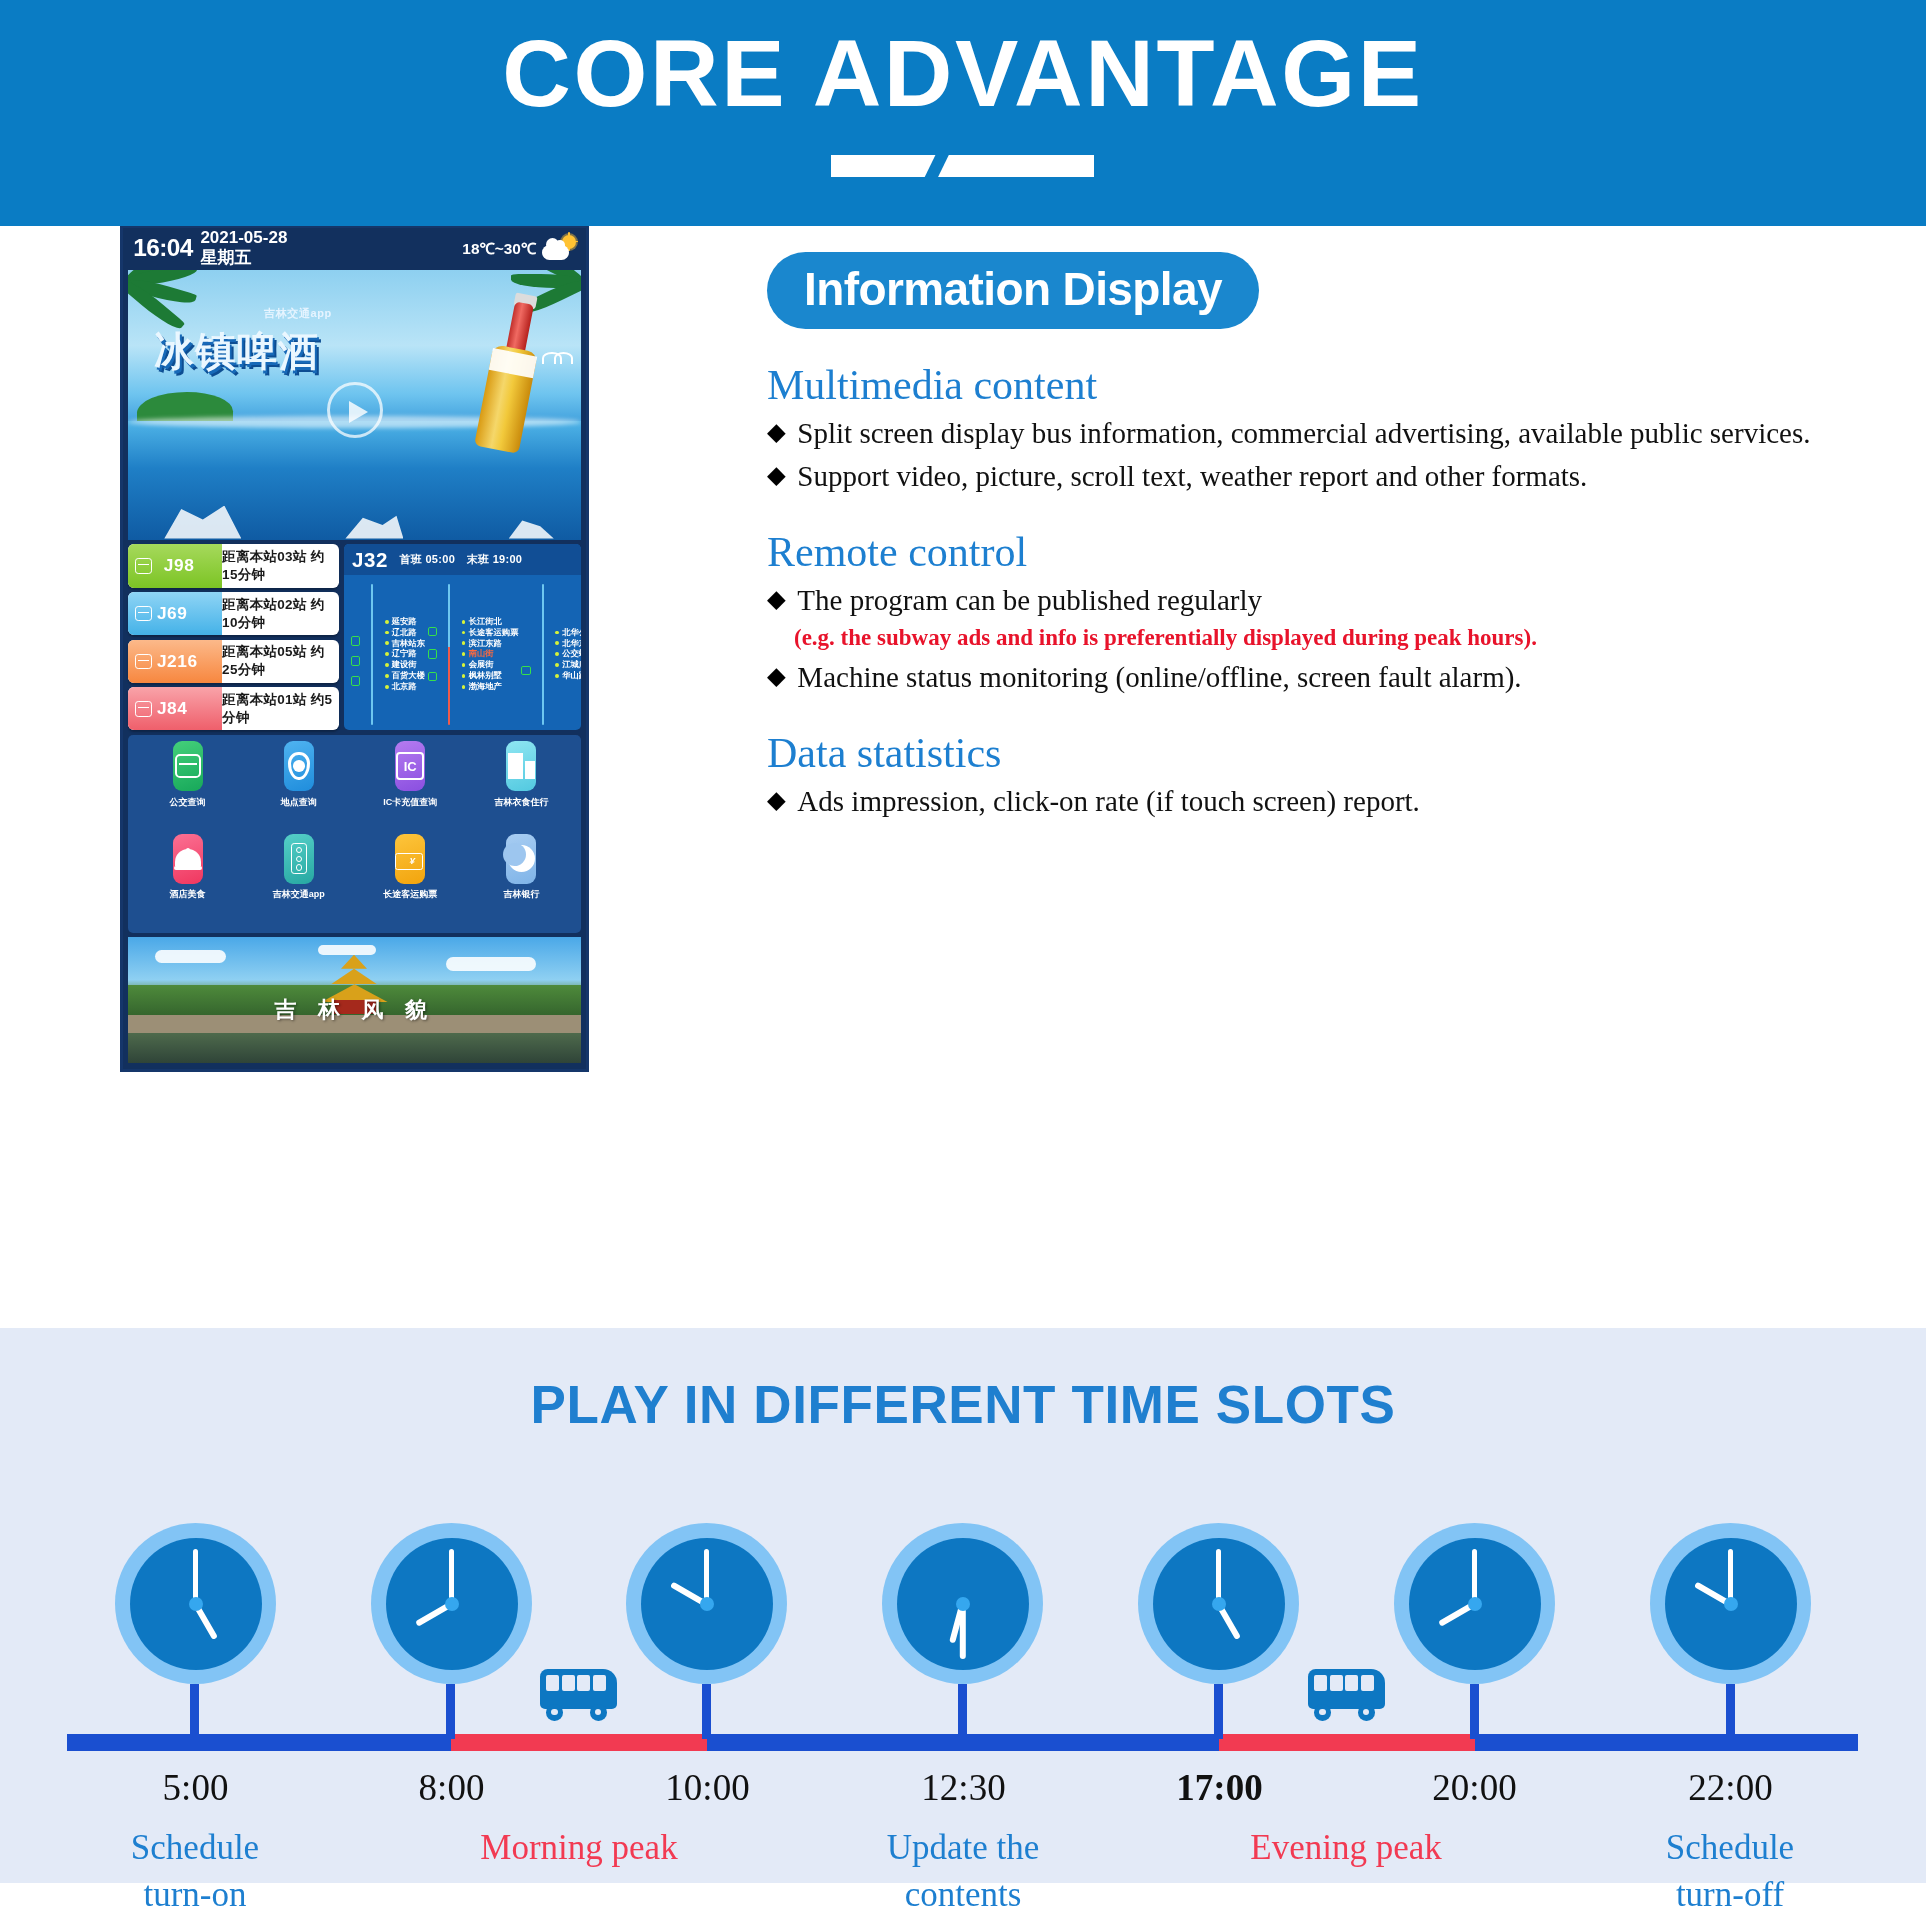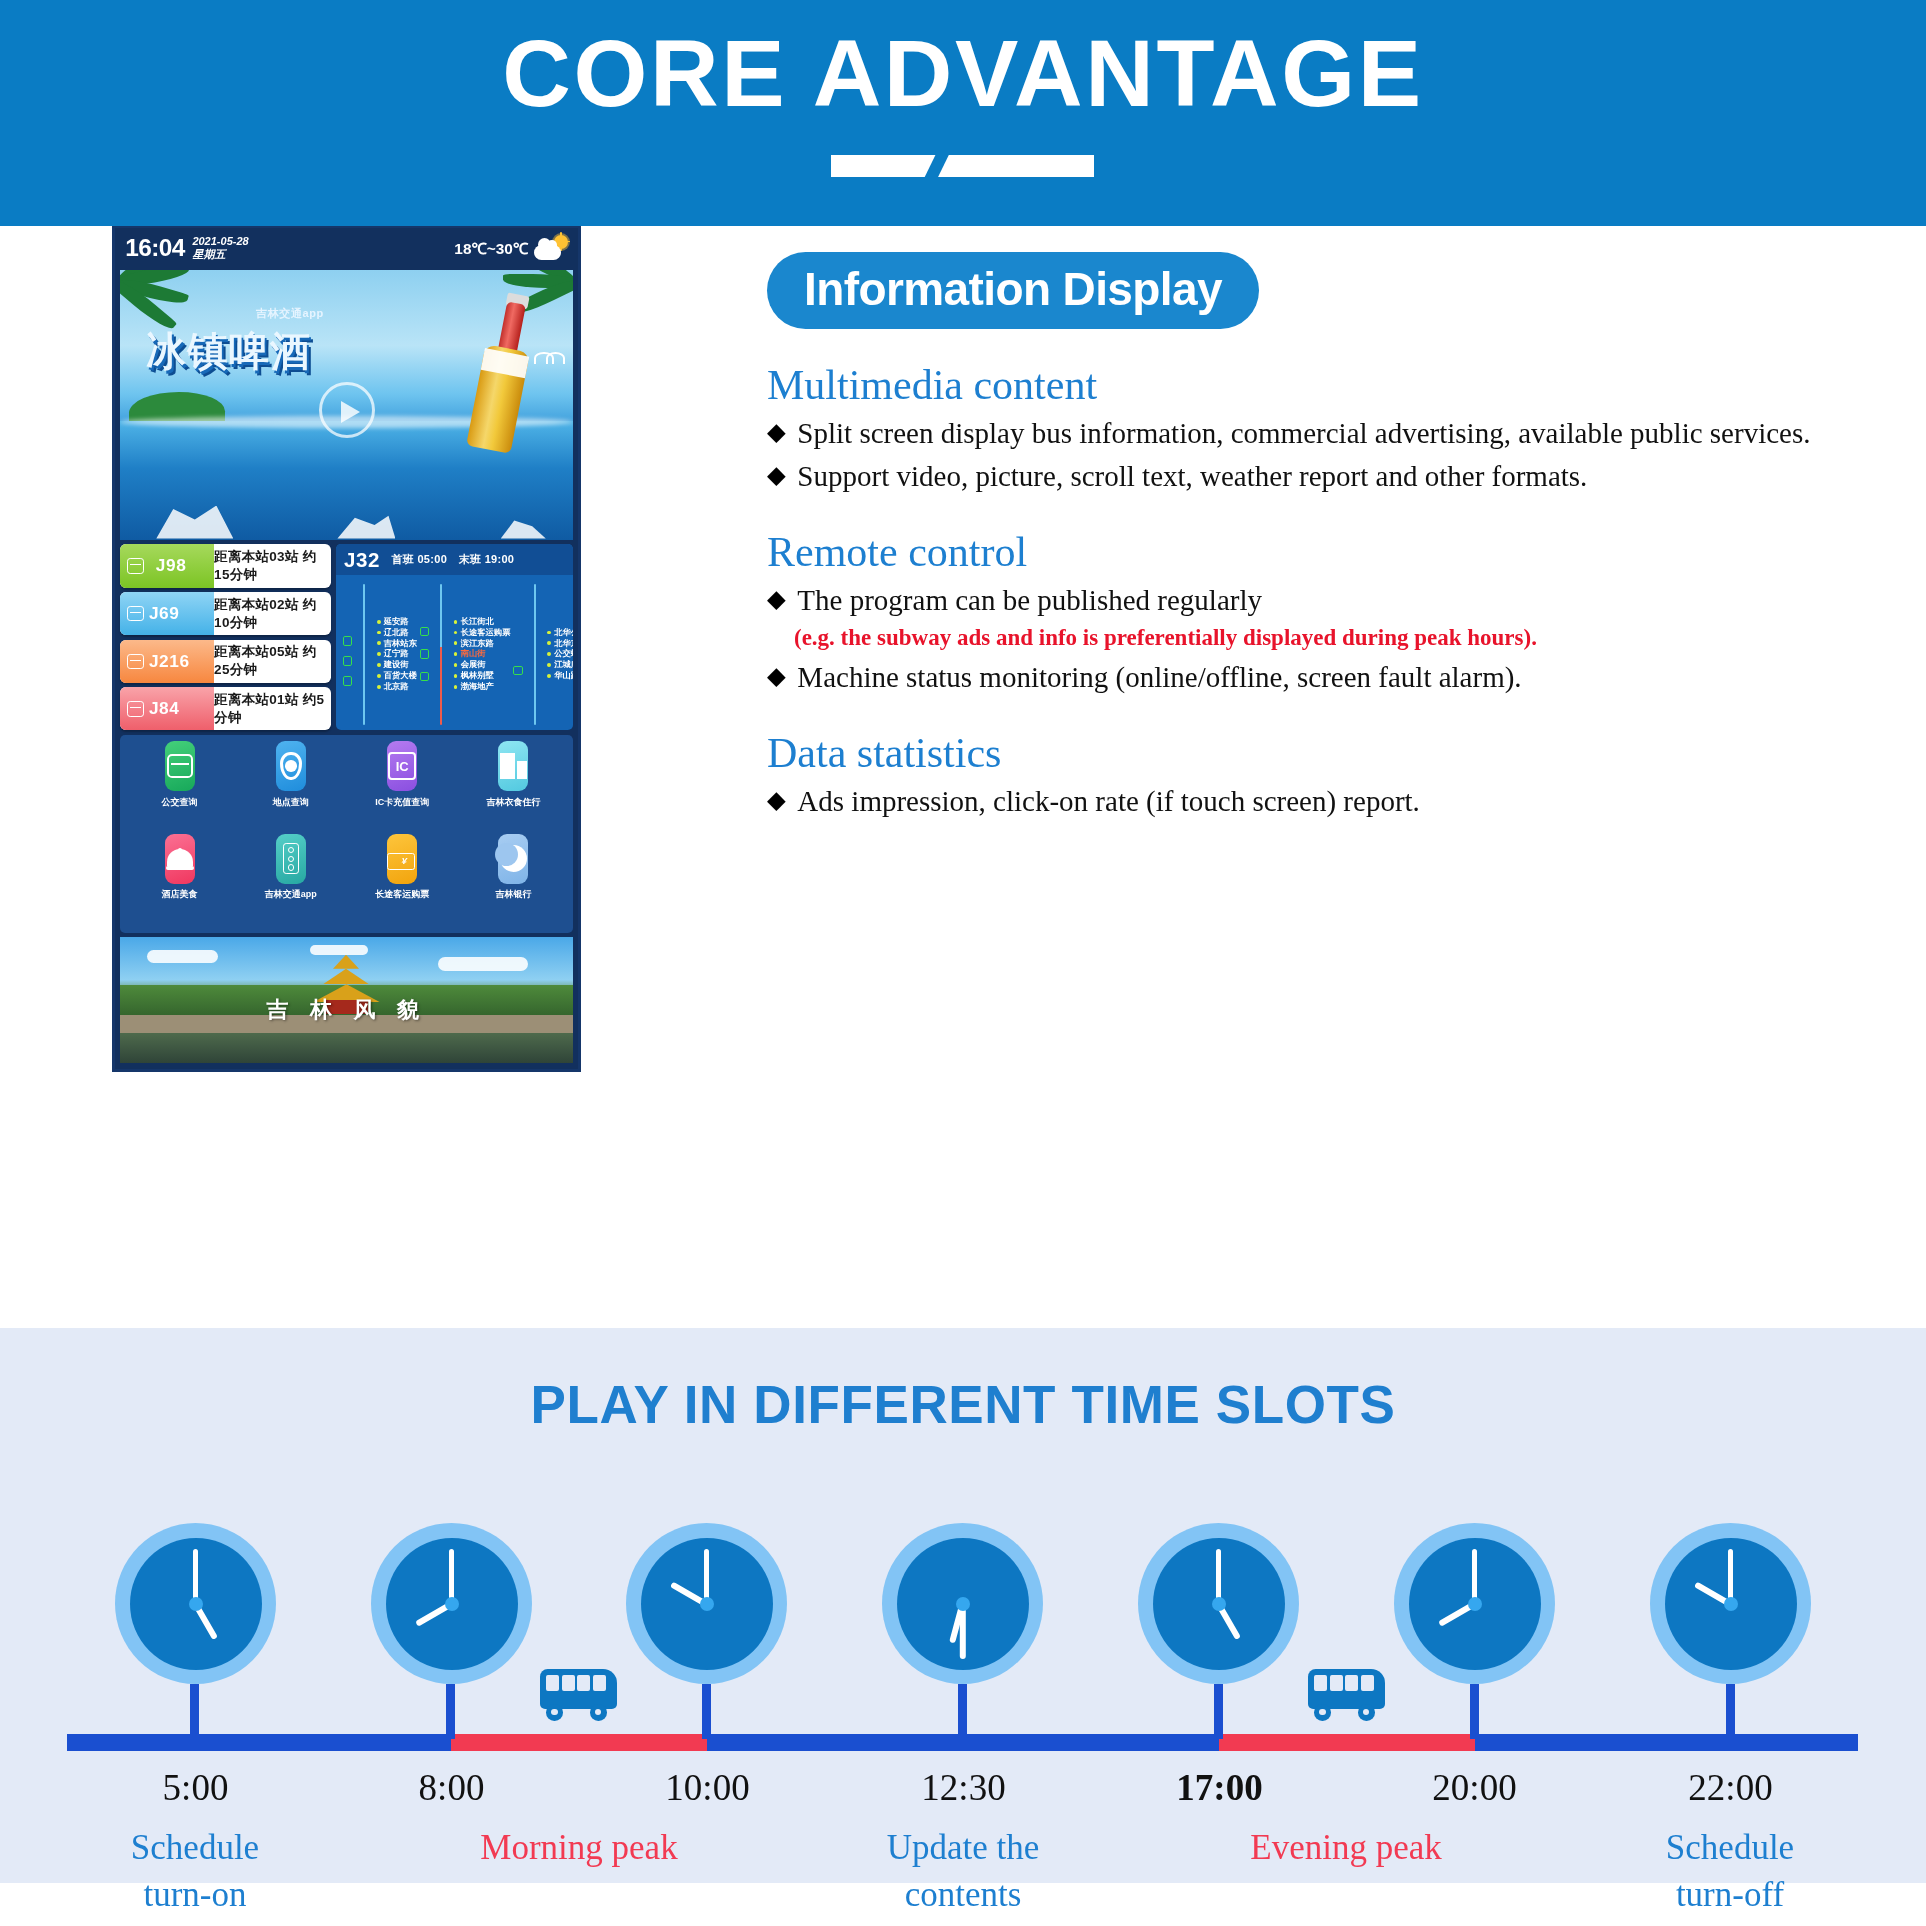--- a/index.html
+++ b/index.html
@@ -95,21 +95,21 @@
     left: 0; top: 226px;
     width: 1926px;
     height: 1102px;
     background: #ffffff;
     z-index: 8;
   }
 
   
   .kiosk {
     position: absolute;
-    left: 112px;
+    left: 120px;
     top: 225px;
     width: 469px;
     height: 847px;
     background: #12305e;
     border: 3.2px solid #15366a;
     z-index: 9;
     overflow: hidden;
     display: flex;
     flex-direction: column;
   }
@@ -125,24 +125,23 @@
   }
   .k-time {
     color: #ffffff;
     font-size: 24.4px;
     font-weight: bold;
     letter-spacing: -0.6px;
   }
   .k-date {
     margin-left: 7.7px;
     color: #ffffff;
-    font-size: 11px;
+    font-size: 17px;
     line-height: 1.18;
     font-weight: bold;
-    font-style: italic;
   }
   .k-weather {
     margin-left: auto;
     display: flex;
     align-items: center;
     gap: 5.8px;
   }
   .k-temp { color: #ffffff; font-size: 15.4px; font-weight: bold; }
   .k-wicon { position: relative; width: 35px; height: 27px; }
   .k-wicon .sun {

